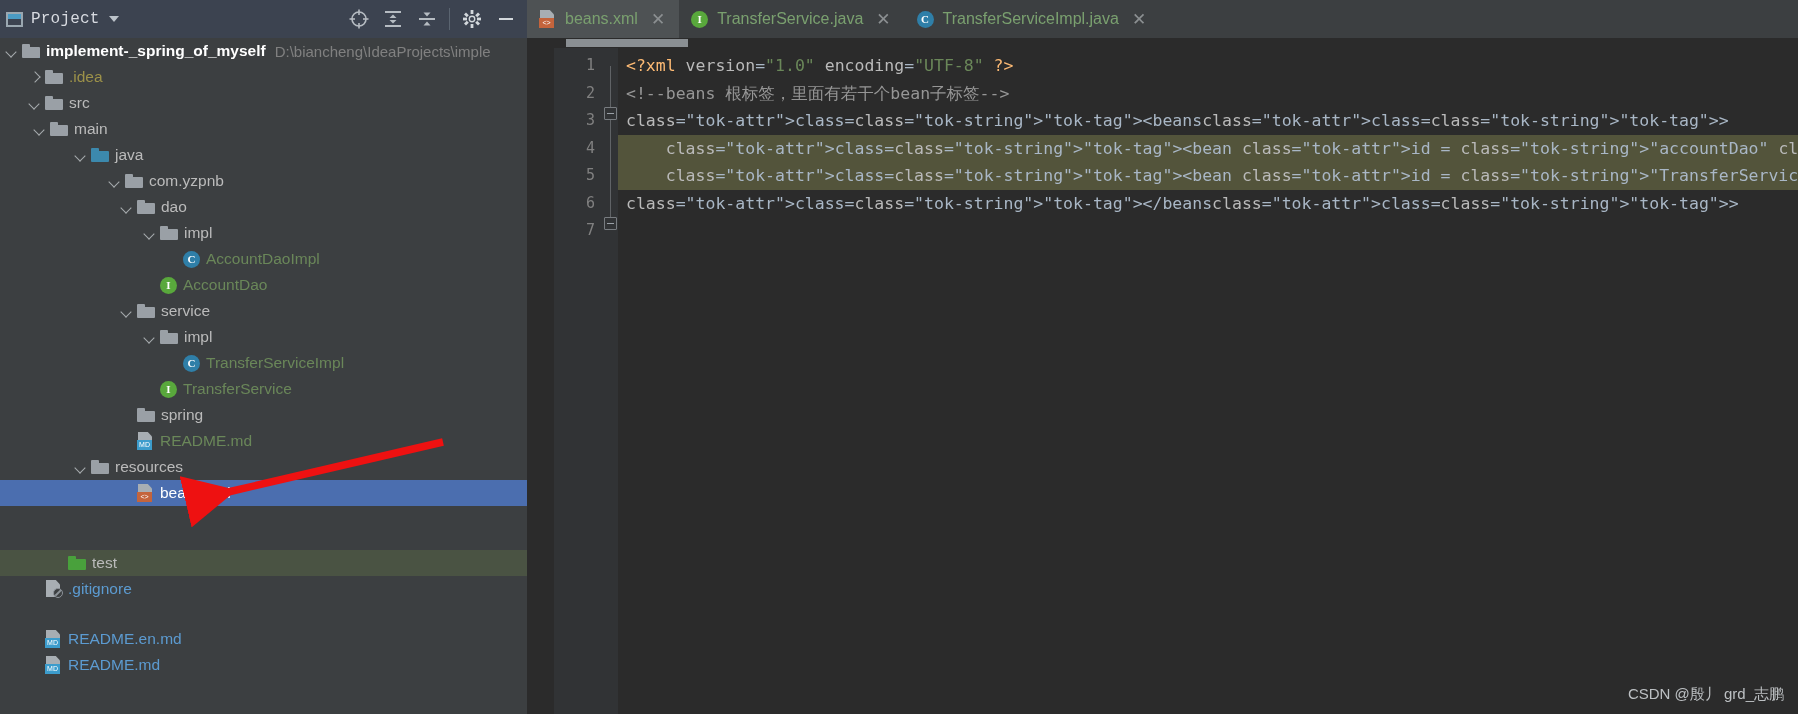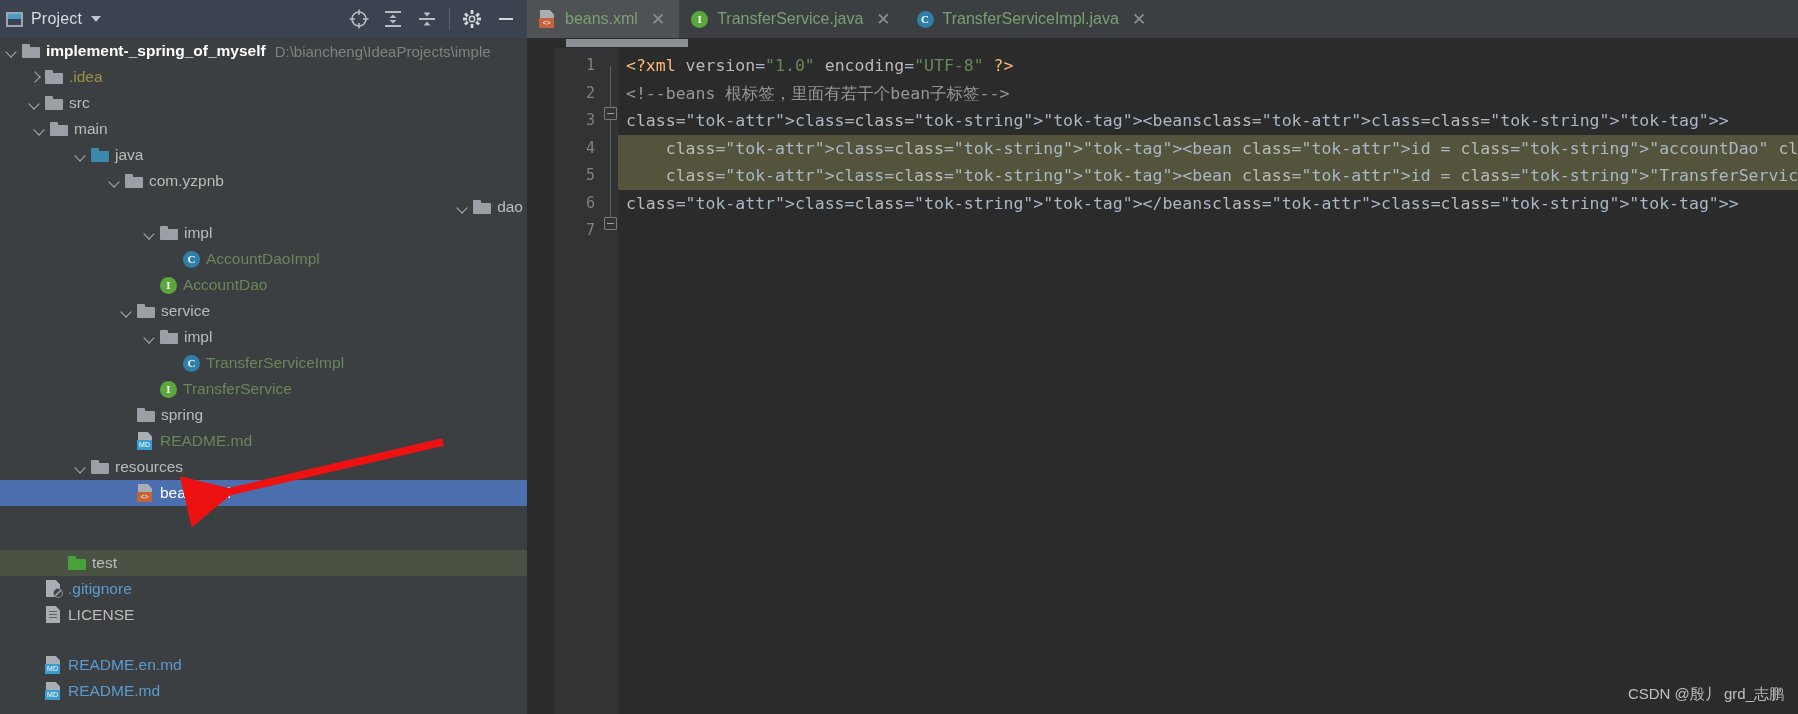--- a/index.html
+++ b/index.html
@@ -21,20 +21,21 @@
   
   .top-strip { display: flex; height: 38px; flex: 0 0 38px; }
 
   
   .project-header {
     width: 527px; flex: 0 0 527px;
     background: #3c4350;
     display: flex; align-items: center;
     padding-left: 6px;
     position: relative;
+    font-family: Liberation Mono, monospace;
   }
   .ph-icon {
     width: 17px; height: 15px;
     border: 2px solid #9aa7b0;
     background: #3c4350;
     position: relative;
     margin-right: 8px;
     flex: 0 0 17px;
   }
   .ph-icon::after {
@@ -437,21 +438,21 @@
         </div>
         <div class="tree-row" style="padding-left: 96px; margin-left: 11px;">
           <span class="arrow down"></span>
           <span class="node-icon">
             <span class="folder grey pkg">
               <span class="dot"></span>
             </span>
           </span>
           <span class="node-label c-grey">com.yzpnb</span>
         </div>
-        <div class="tree-row" style="padding-left: 119px; justify-content: flex-end;">
+        <div class="tree-row" style="padding-left: 119px;">
           <span class="arrow down"></span>
           <span class="node-icon">
             <span class="folder grey pkg">
               <span class="dot"></span>
             </span>
           </span>
           <span class="node-label c-grey">dao</span>
         </div>
         <div class="tree-row" style="padding-left: 142px;">
           <span class="arrow down"></span>
@@ -555,30 +556,20 @@
         </div>
         <div class="tree-row" style="padding-left: 27px;">
           <span class="arrow"></span>
           <span class="node-icon">
             <span class="ic-git">
               <span class="doc-shape"></span>
               <span class="slash"></span>
             </span>
           </span>
           <span class="node-label c-blue">.gitignore</span>
-        </div>
-        <div class="tree-row" style="padding-left: 27px;">
-          <span class="arrow"></span>
-          <span class="node-icon">
-            <span class="ic-txt">
-              <span class="doc-shape"></span>
-              <span class="ruled"></span>
-            </span>
-          </span>
-          <span class="node-label c-grey">LICENSE</span>
         </div>
         <div class="tree-row" style="padding-left: 27px; margin-top: 24px;">
           <span class="arrow"></span>
           <span class="node-icon">
             <span class="ic-md">
               <span class="doc-shape"></span>
               <span class="doc-badge badge-md">MD</span>
             </span>
           </span>
           <span class="node-label c-blue">README.en.md</span>

